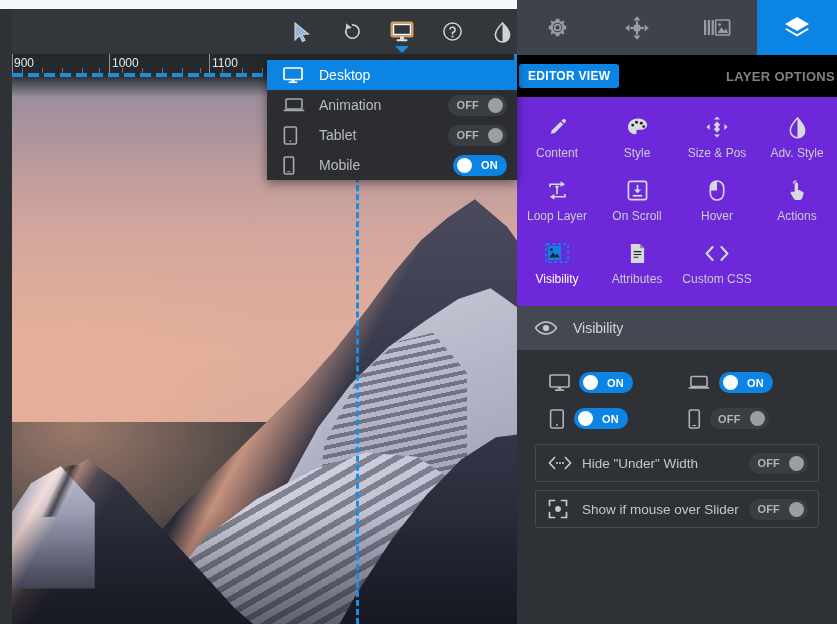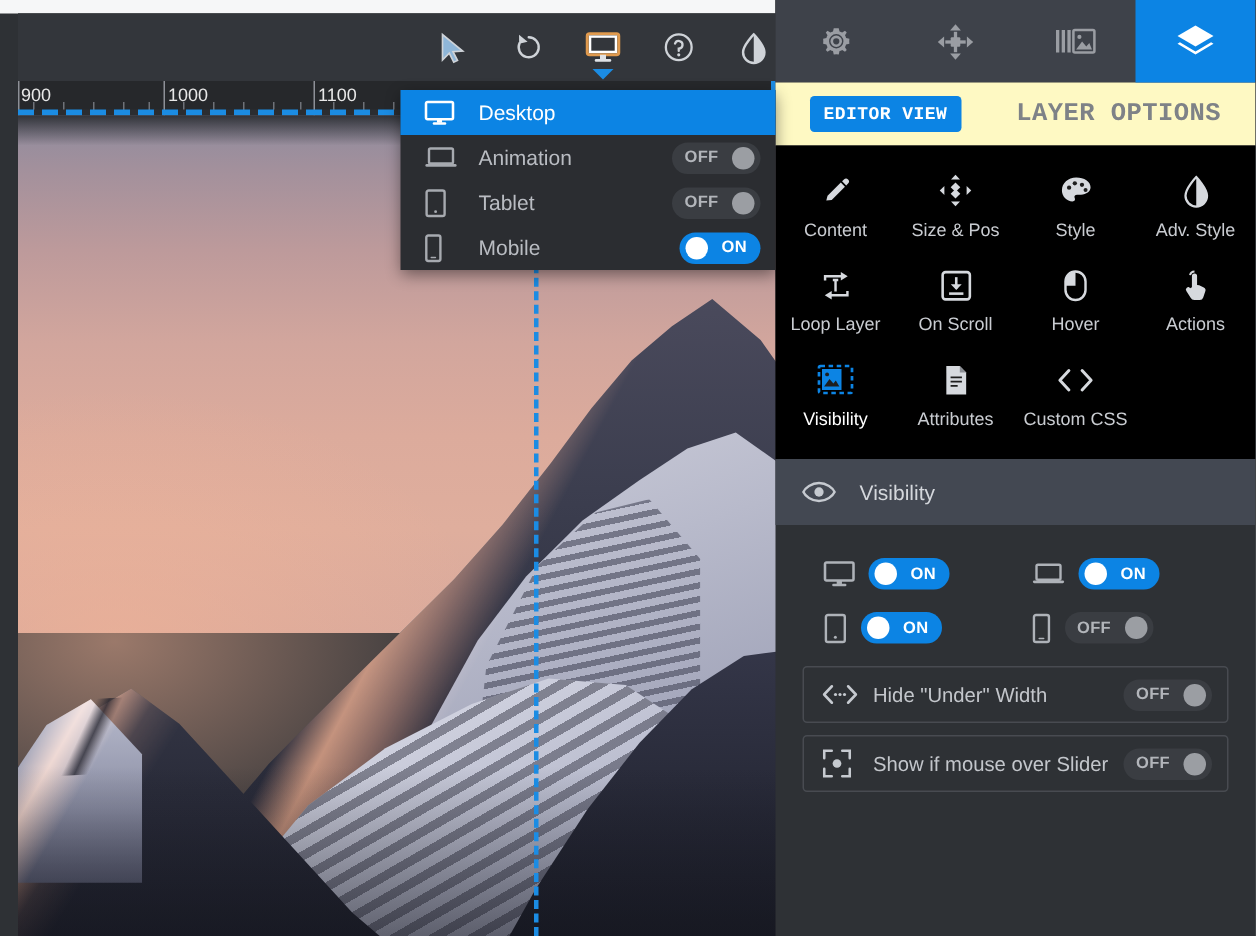--- a/index.html
+++ b/index.html
@@ -228,33 +228,33 @@
     background: #2e3135;
   }
   .panel-tabs { display: flex; height: 55px; background: #3e424a; }
   .ptab {
     flex: 1; display: flex; align-items: center; justify-content: center;
     cursor: pointer;
   }
   .ptab.active { background: #0c84e4; }
 
   .panel-subhead {
-    height: 42px; background: #fef9c3; display: flex; align-items: center;
-    padding: 0 23px; justify-content: space-between; font-family: Liberation Mono, monospace;
+    height: 42px; background: #000000; display: flex; align-items: center;
+    padding: 0 2px; justify-content: space-between;
   }
   .badge-editor {
     background: #0c84e4; color: #fff; font-size: 12px; font-weight: bold;
     padding: 5px 9px; border-radius: 3px; letter-spacing: .3px;
   }
   .label-layeropts {
-    color: #7e8287; font-size: 17px; font-weight: bold; letter-spacing: .3px;
+    color: #7e8287; font-size: 13px; font-weight: bold; letter-spacing: .3px;
   }
 
   .icon-grid {
-    background: #000000; padding: 10px 0 14px 0;
+    background: #6d28d9; padding: 10px 0 14px 0;
     display: grid; grid-template-columns: repeat(4, 1fr);
     row-gap: 4px;
   }
   .ig-cell {
     display: flex; flex-direction: column; align-items: center;
     padding: 8px 2px 6px; cursor: pointer;
   }
   .ig-ico { height: 24px; display: flex; align-items: center; justify-content: center; }
   .ig-txt { font-size: 12px; color: #c9ccd1; margin-top: 7px; white-space: nowrap; }
   .ig-cell.active .ig-txt { color: #ffffff; }
@@ -491,43 +491,43 @@
           <svg width="19" height="19" viewBox="0 0 20 20">
             <path d="M3,16.5 L3.9,13.2 L13.2,3.9 L16.1,6.8 L6.8,16.1 Z" fill="#d6d9de"></path>
             <path d="M14.1,3 L15.4,1.7 A1.6,1.6 0 0 1 18.3,4.6 L17,5.9 Z" fill="#d6d9de"></path>
           </svg>
         </span>
         <span class="ig-txt">Content</span>
       </div>
 
       <div class="ig-cell">
         <span class="ig-ico">
+          <svg width="21" height="20" viewBox="0 0 22 20">
+            <path d="M11,1 C5.2,1 1,5 1,10 C1,14.4 4.6,17.6 8.3,17.6 C10.1,17.6 10.4,16.4 9.9,15.3 C9.3,14 10.1,12.9 11.6,12.9 L14.3,12.9 C18,12.9 21,10.8 21,7.8 C21,3.8 16.6,1 11,1 Z" fill="#d6d9de"></path>
+            <circle cx="6" cy="8" r="1.5" fill="#1e1e1e"></circle>
+            <circle cx="10" cy="5" r="1.5" fill="#1e1e1e"></circle>
+            <circle cx="15" cy="6" r="1.5" fill="#1e1e1e"></circle>
+            <circle cx="17.5" cy="9.6" r="1.4" fill="#1e1e1e"></circle>
+          </svg>
+        </span>
+        <span class="ig-txt">Style</span>
+      </div>
+
+      <div class="ig-cell">
+        <span class="ig-ico">
           <svg width="22" height="22" viewBox="0 0 22 22">
             <path d="M11,0.5 L14,3.6 L8,3.6 Z" fill="#d6d9de"></path>
             <path d="M11,21.5 L8,18.4 L14,18.4 Z" fill="#d6d9de"></path>
             <path d="M0.5,11 L3.6,8 L3.6,14 Z" fill="#d6d9de"></path>
             <path d="M21.5,11 L18.4,14 L18.4,8 Z" fill="#d6d9de"></path>
             <path d="M11,5.6 L14.2,8.8 L11,12 L7.8,8.8 Z" fill="#d6d9de"></path>
             <path d="M11,10 L14.2,13.2 L11,16.4 L7.8,13.2 Z" fill="#d6d9de"></path>
           </svg>
         </span>
         <span class="ig-txt">Size &amp; Pos</span>
-      </div>
-
-      <div class="ig-cell">
-        <span class="ig-ico">
-          <svg width="21" height="20" viewBox="0 0 22 20">
-            <path d="M11,1 C5.2,1 1,5 1,10 C1,14.4 4.6,17.6 8.3,17.6 C10.1,17.6 10.4,16.4 9.9,15.3 C9.3,14 10.1,12.9 11.6,12.9 L14.3,12.9 C18,12.9 21,10.8 21,7.8 C21,3.8 16.6,1 11,1 Z" fill="#d6d9de"></path>
-            <circle cx="6" cy="8" r="1.5" fill="#1e1e1e"></circle>
-            <circle cx="10" cy="5" r="1.5" fill="#1e1e1e"></circle>
-            <circle cx="15" cy="6" r="1.5" fill="#1e1e1e"></circle>
-            <circle cx="17.5" cy="9.6" r="1.4" fill="#1e1e1e"></circle>
-          </svg>
-        </span>
-        <span class="ig-txt">Style</span>
       </div>
 
       <div class="ig-cell">
         <span class="ig-ico">
           <svg width="17" height="21" viewBox="0 0 18 22">
             <path d="M9,1 C9,1 16.6,9 16.6,14.2 A7.6,7.6 0 0 1 1.4,14.2 C1.4,9 9,1 9,1 Z" fill="none" stroke="#d6d9de" stroke-width="1.6"></path>
             <path d="M9,1 C9,1 16.6,9 16.6,14.2 A7.6,7.6 0 0 1 9,21.8 Z" fill="#d6d9de"></path>
           </svg>
         </span>
         <span class="ig-txt">Adv. Style</span>

